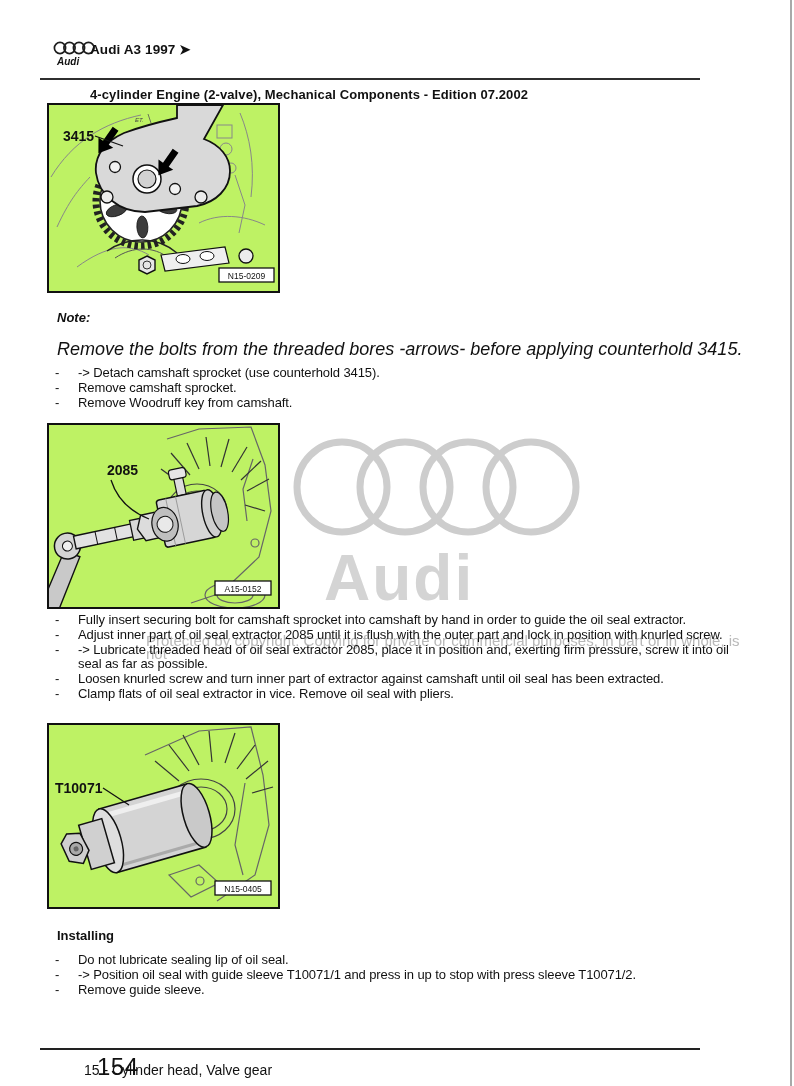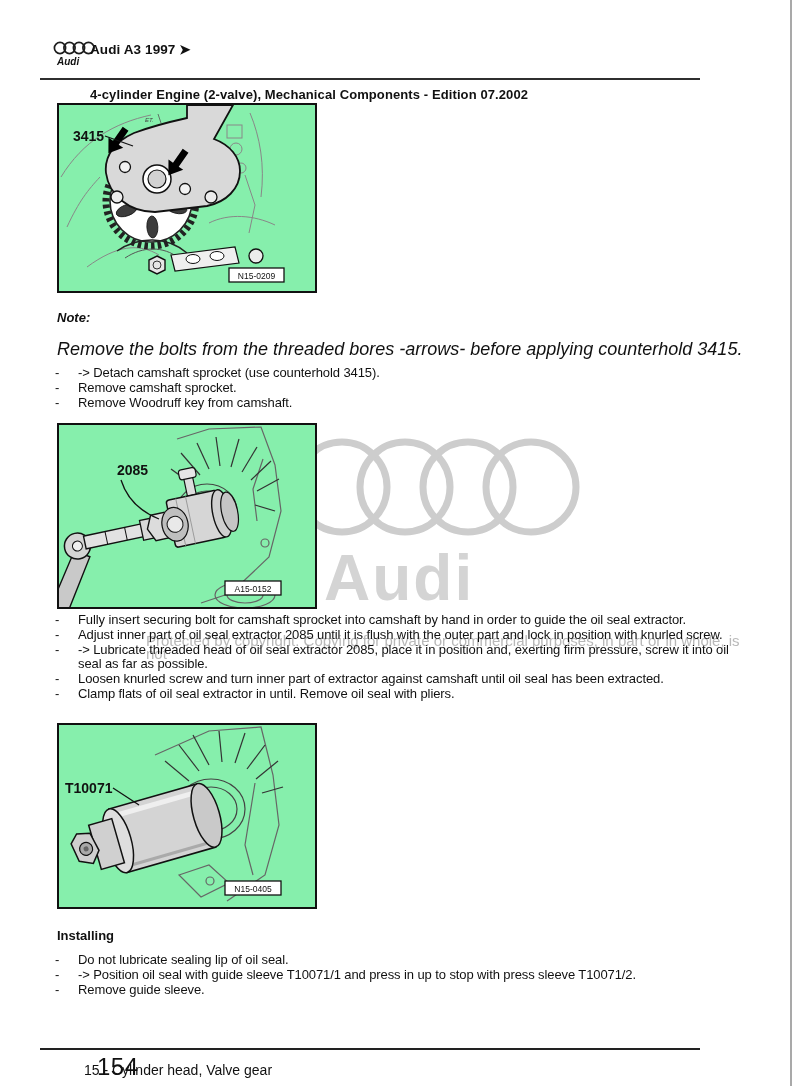--- a/index.html
+++ b/index.html
@@ -10,21 +10,21 @@
   }
   .edge-right{position:absolute;right:2px;top:0;width:2px;height:100%;background:#a9a9a9;}
 
   
   .logo{position:absolute;left:52px;top:40px;}
   .hdr-model{position:absolute;left:90px;top:41px;font-size:13.5px;font-weight:bold;letter-spacing:.1px;}
   .hdr-title{position:absolute;left:90px;top:59px;font-size:13px;font-weight:bold;letter-spacing:.1px;margin-top:28px;}
   .rule-top{position:absolute;left:40px;top:78px;width:660px;height:2px;background:#2f2f2f;}
 
   
-  .figbox{position:absolute;left:57px;width:260px;border:2px solid #111;background:#86efac;box-sizing:border-box;}
+  .figbox{position:absolute;left:47px;width:233px;border:2px solid #111;background:#bef264;box-sizing:border-box;}
   .fig1{top:103px;height:190px;}
   .fig2{top:423px;height:186px;}
   .fig3{top:723px;height:186px;}
   .figbox svg{display:block;}
 
   
   .note-h{position:absolute;left:57px;top:310px;font-size:13px;font-weight:bold;font-style:italic;}
   .note-t{position:absolute;left:57px;top:339px;font-size:18px;font-style:italic;width:700px;}
   .steps{position:absolute;left:55px;width:692px;}
   .steps-1{top:366px;}
@@ -227,21 +227,21 @@
       <div class="li">
           <span class="m">-</span>
           <span class="t">-&gt; Lubricate threaded head of oil seal extractor 2085, place it in position and, exerting firm pressure, screw it into oil seal as far as possible.</span>
         </div>
       <div class="li">
           <span class="m">-</span>
           <span class="t">Loosen knurled screw and turn inner part of extractor against camshaft until oil seal has been extracted.</span>
         </div>
       <div class="li">
           <span class="m">-</span>
-          <span class="t">Clamp flats of oil seal extractor in until. Remove oil seal with pliers.</span>
+          <span class="t">Clamp flats of oil seal extractor in vice. Remove oil seal with pliers.</span>
         </div>
     </div>
 
     <figure class="figbox fig3" style="margin:0">
       <svg width="229" height="182" viewBox="0 0 229 182">
         <g fill="none" stroke="#666" stroke-width="1.2">
           <path d="M96,30 L150,6 L202,2 L214,50 L220,100 L206,150 L168,176"></path>
           <path d="M196,58 L186,120 L194,150"></path>
           <path d="M120,150 L150,140 L170,158 L142,172 Z"></path>
           <circle cx="151" cy="156" r="4"></circle>

